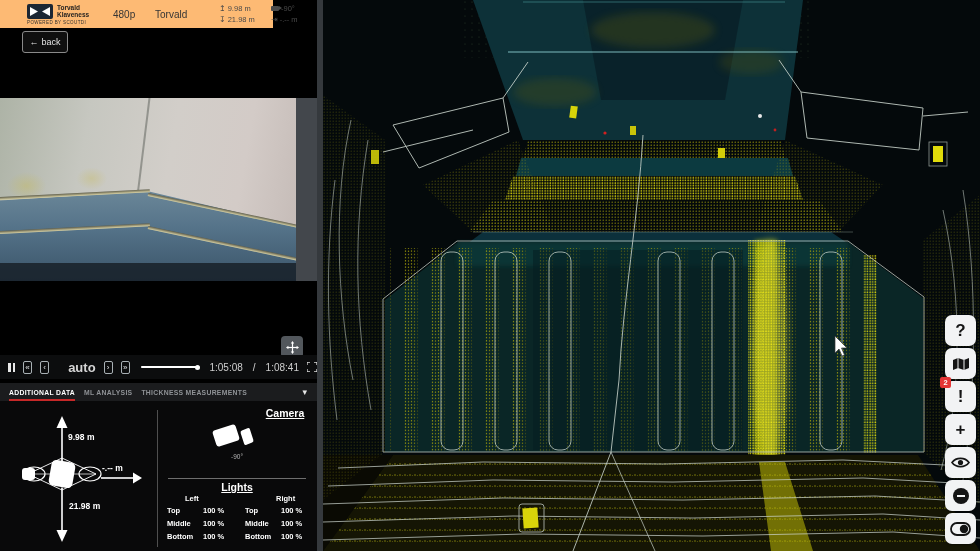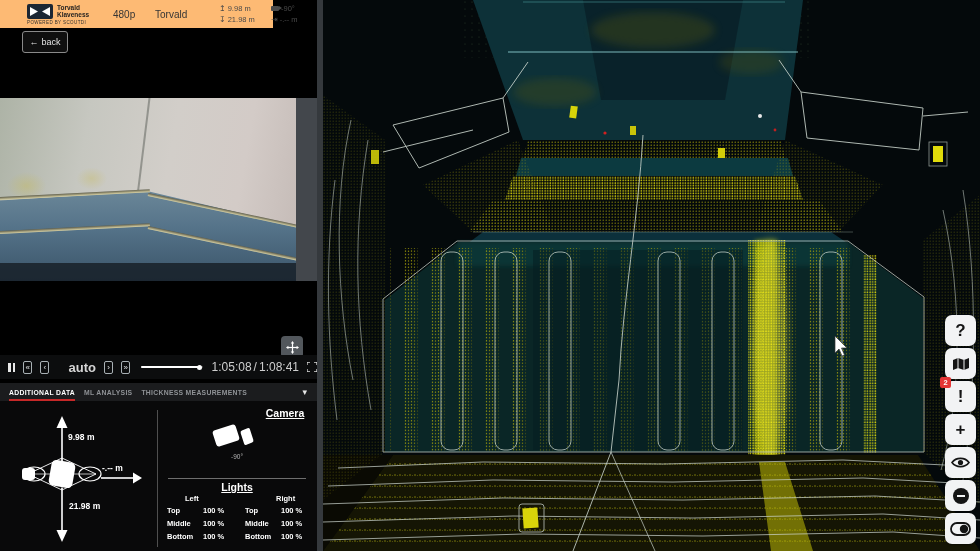--- a/index.html
+++ b/index.html
@@ -64,21 +64,21 @@
   
   #controls{left:0;top:355px;width:317px;height:24px;background:#0c0d0e;display:flex;align-items:center;}
   #pause-btn{margin-left:8px;display:flex;gap:2px;cursor:pointer;}
   #pause-btn i{display:block;width:2.5px;height:9px;background:#e8e8e8;}
   .ctl-box{width:13px;height:13px;border:1px solid #a9b1b5;border-radius:2px;color:#dfe3e5;font-size:8px;
     line-height:12px;text-align:center;margin-left:8px;cursor:pointer;box-sizing:border-box;}
   #auto-label{color:#d5d5d5;font-size:13px;margin-left:19px;font-weight:bold;}
   #progress{margin-left:11px;width:93px;height:2px;background:#4d4d4d;border-radius:1px;position:relative;cursor:pointer;}
   #progress-fill{position:absolute;left:0;top:0;height:100%;background:#fff;border-radius:1px;}
   #progress-knob{position:absolute;right:-2.5px;top:-1.5px;width:5px;height:5px;border-radius:50%;background:#fff;}
-  #times{margin-left:9px;font-size:12px;color:#cfcfcf;display:flex;gap:2px;white-space:nowrap;}
+  #times{margin-left:9px;font-size:10px;color:#cfcfcf;display:flex;gap:10px;white-space:nowrap;}
   #fs-btn{margin-left:8px;cursor:pointer;display:flex;}
 
   
   #tabbar{left:0;top:383px;width:317px;height:18px;background:#1b1c1e;display:flex;align-items:stretch;}
   .tab{font-size:6.8px;font-weight:bold;letter-spacing:.3px;color:#8f9296;display:flex;align-items:center;
     margin-left:9px;cursor:pointer;border-bottom:2px solid transparent;padding-top:2px;box-sizing:border-box;}
   .tab.active{color:#fff;border-bottom-color:#c62828;}
   #collapse-btn{margin-left:auto;margin-right:10px;color:#e8e8e8;font-size:9px;align-self:center;cursor:pointer;}
   #panel-body{left:0;top:401px;width:317px;height:150px;background:#09090a;}
   #v-div{position:absolute;left:157px;top:9px;width:1px;height:137px;background:#4f4f4f;}

